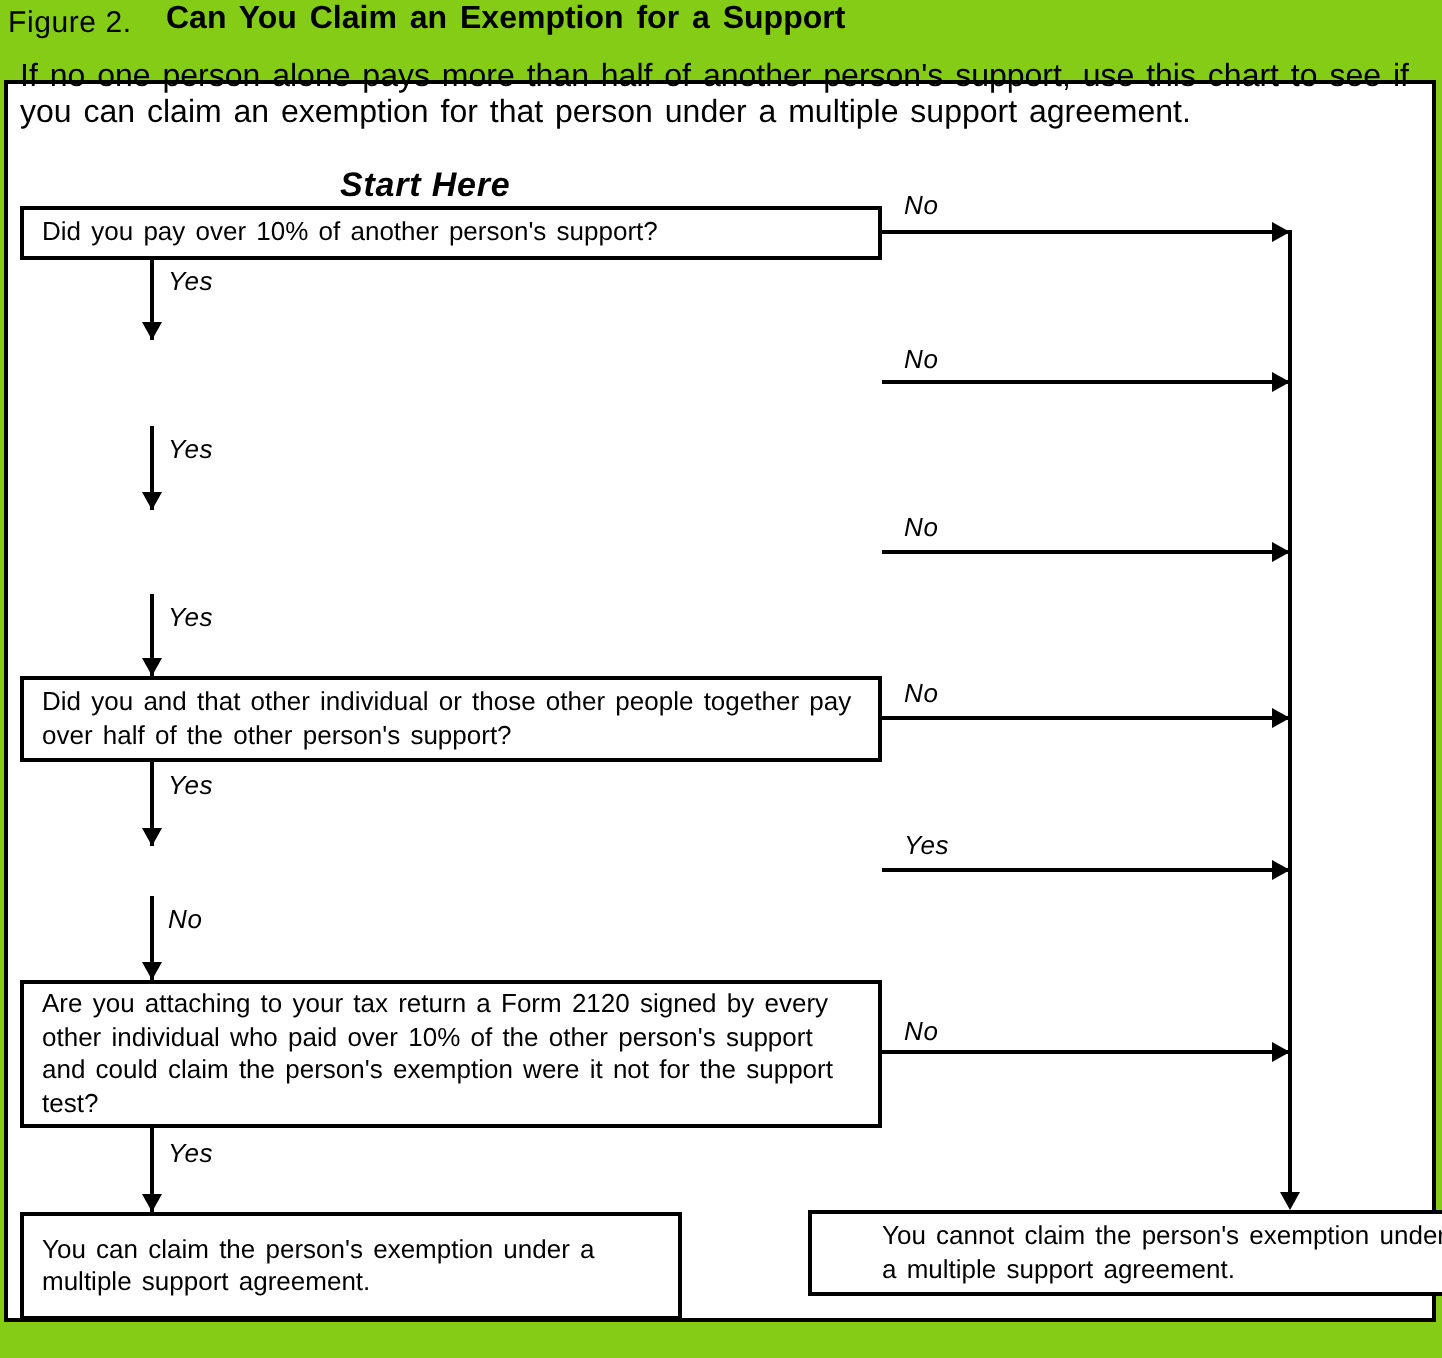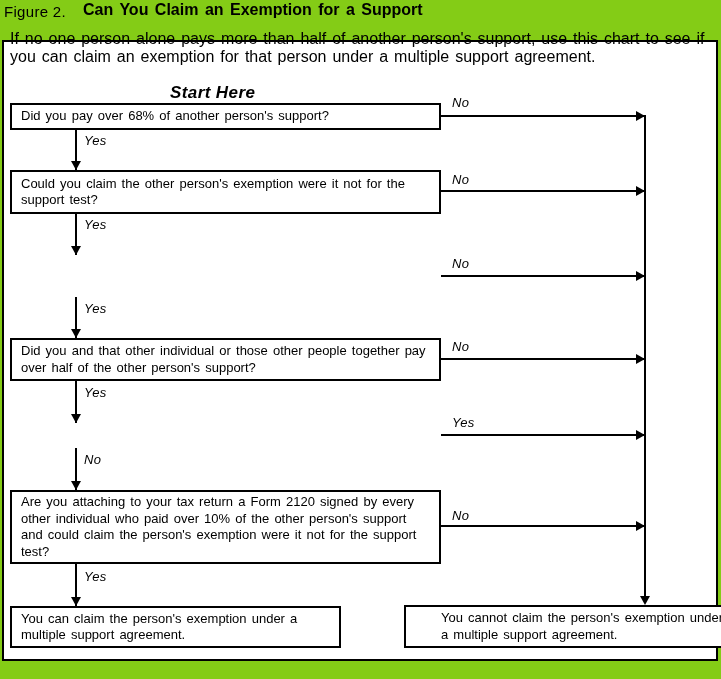--- a/index.html
+++ b/index.html
@@ -97,33 +97,30 @@
     <div>Can You Claim an Exemption for a Support</div>
   </div>
 
   <div class="frame"></div>
 
   <div class="intro">If no one person alone pays more than half of another person's support, use this chart to see if you can claim an exemption for that person under a multiple support agreement.</div>
 
   <div class="start-here">Start Here</div>
 
   <div class="qbox" style="left:10px; top:103px; width:431px; height:27px;">
-    <span>Did you pay over 68% of another person's support?</span>
-  </div>
-  <div class="qbox" style="left:10px; top:170px; width:431px; height:44px;">
-    <span>Could you claim the other person's exemption were it not for the support test?</span>
+    <span>Did you pay over 10% of another person's support?</span>
   </div>
   <div class="qbox" style="left:10px; top:338px; width:431px; height:43px;">
     <span>Did you and that other individual or those other people together pay over half of the other person's support?</span>
   </div>
   <div class="qbox" style="left:10px; top:490px; width:431px; height:74px;">
     <span>Are you attaching to your tax return a Form 2120 signed by every other individual who paid over 10% of the other person's support and could claim the person's exemption were it not for the support test?</span>
   </div>
 
-  <div class="qbox" style="left:10px; top:606px; width:331px; height:42px;">
+  <div class="qbox" style="left:10px; top:606px; width:331px; height:54px;">
     <span>You can claim the person's exemption under a multiple support agreement.</span>
   </div>
   <div class="qbox" style="left:404px; top:605px; width:330px; height:43px;padding-left:35px;">
     <span>You cannot claim the person's exemption under a multiple support agreement.</span>
   </div>
 
   <div class="vline" style="left:75px; top:129px; height:41px;"></div>
   <div class="arrow-down" style="left:71px; top:161px;"></div>
   <div class="branch-label" style="left:84px; top:133px;">Yes</div>
 

